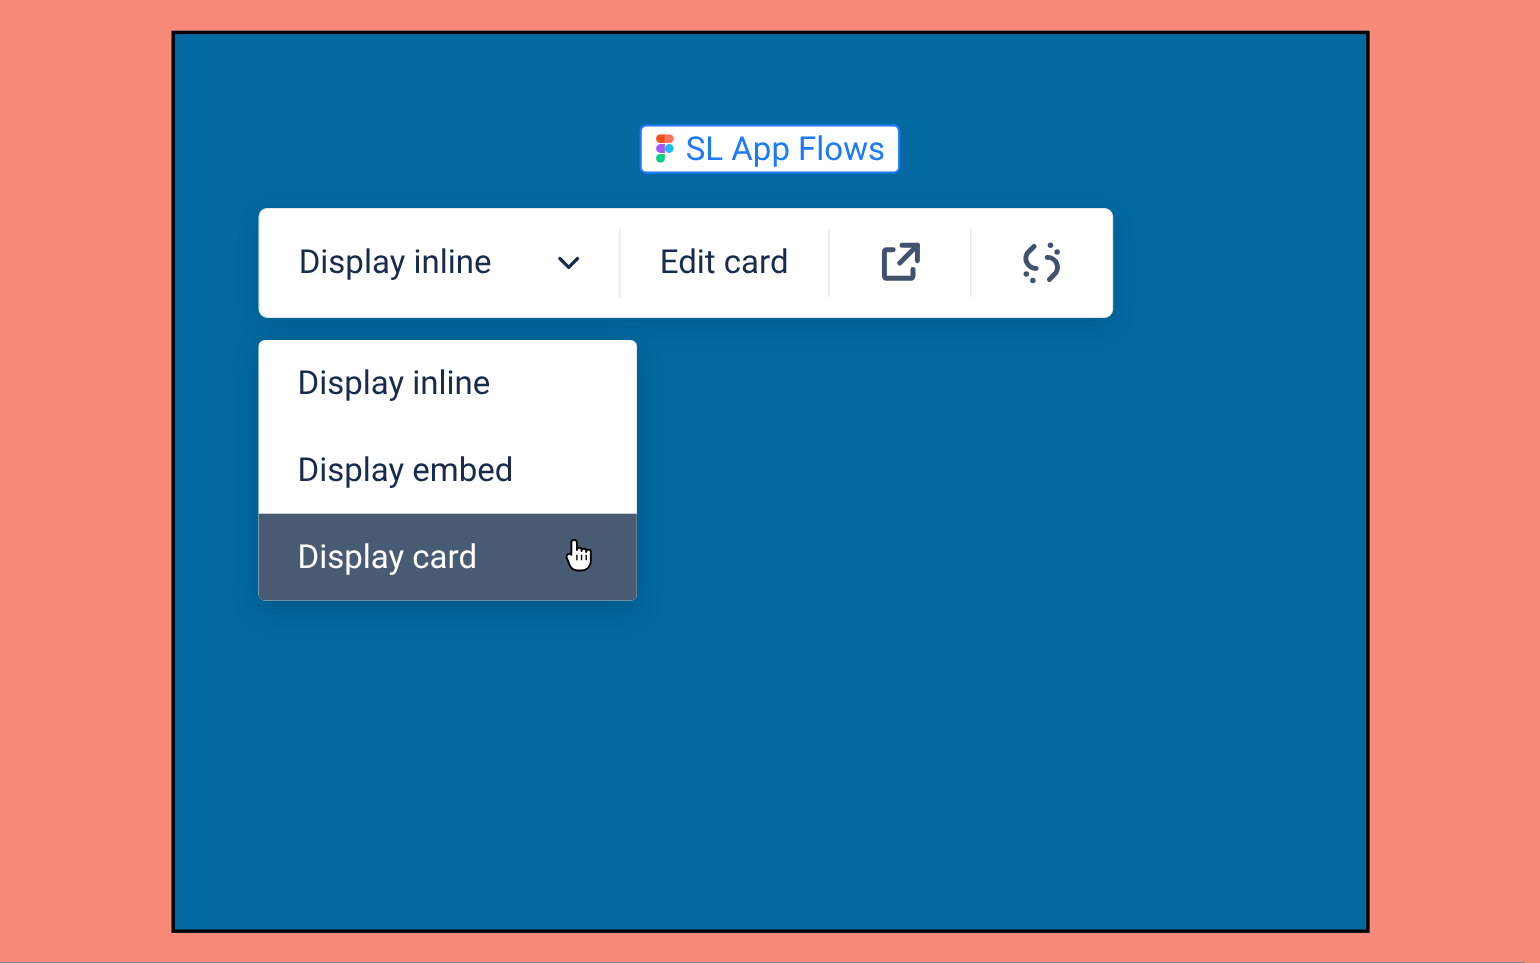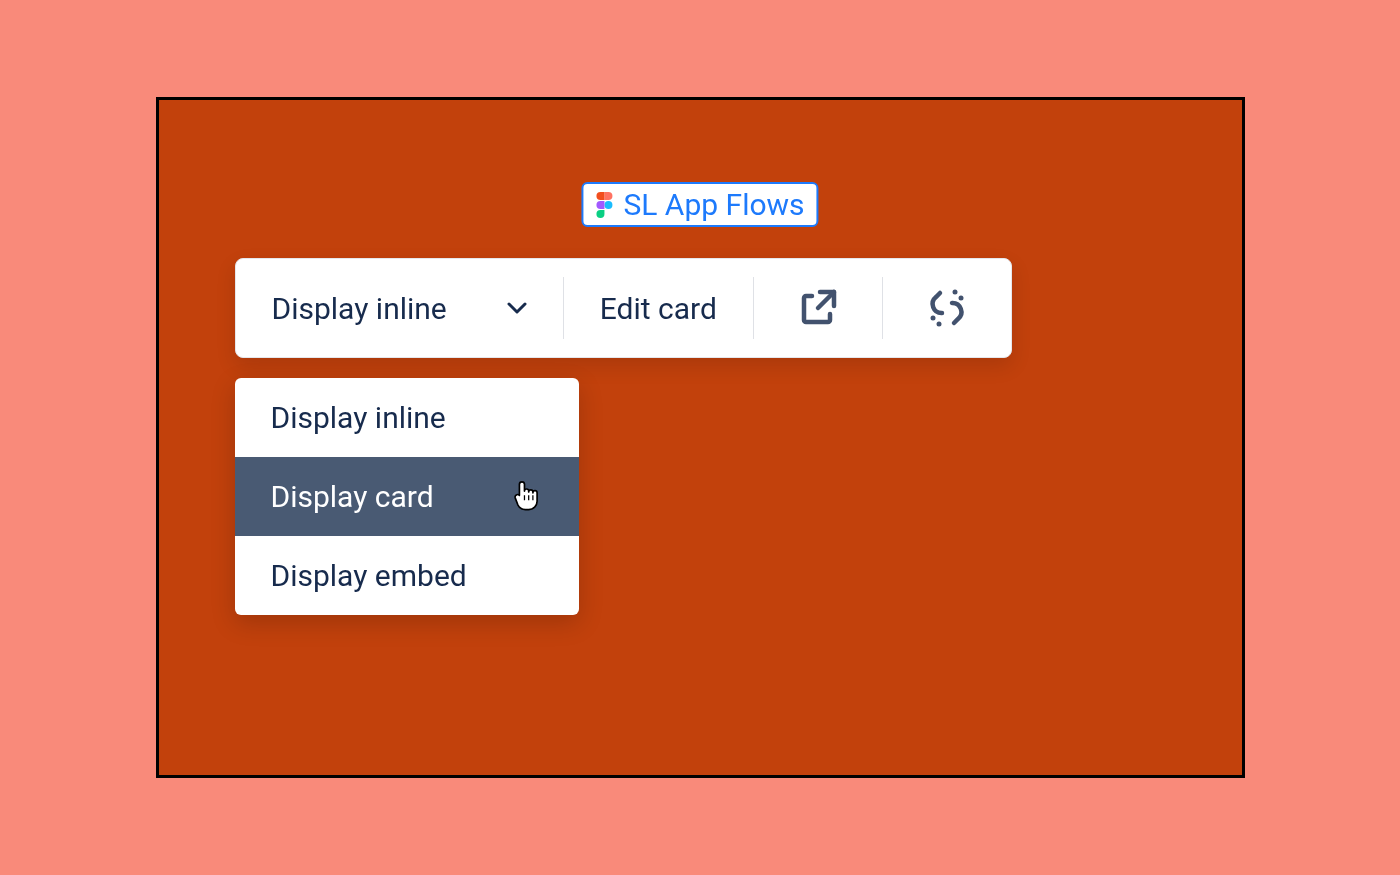--- a/index.html
+++ b/index.html
@@ -13,22 +13,22 @@
       height: 875px;
       background: #f98a7a;
       display: flex;
       align-items: center;
       justify-content: center;
       font-family: -apple-system, BlinkMacSystemFont, 'Segoe UI', Roboto, sans-serif;
     }
     
     .panel {
       width: 1089px;
-      height: 681px;
-      background: #c2410c;
+      height: 820px;
+      background: #0369a1;
       border: 3px solid #000000;
       position: relative;
     }
     
     .link-chip {
       position: absolute;
       top: 82px;
       left: 50%;
       transform: translateX(-50%);
       display: flex;
@@ -179,27 +179,27 @@
         <circle cx="36" cy="12" r="2.5" fill="#42526e"></circle>
         <circle cx="30" cy="6" r="2.5" fill="#42526e"></circle>
       </svg>
     </div>
   </div>
 
   <div class="dropdown-menu">
     <div class="dropdown-item">
       <span>Display inline</span>
     </div>
+    <div class="dropdown-item">
+      <span>Display embed</span>
+    </div>
     <div class="dropdown-item hovered">
       <span>Display card</span>
       <svg class="cursor-icon" width="34" height="38" viewBox="0 0 34 38">
         <path d="M8 14 V4 A3 3 0 0 1 14 4 V12 A2.5 2.5 0 0 1 19 12 V13 A2.5 2.5 0 0 1 24 13 V14 A2.5 2.5 0 0 1 29 14 V24 A10 10 0 0 1 19 34 H15 A10 10 0 0 1 6 28 L3 20 A3 3 0 0 1 8 17 Z" fill="#ffffff" stroke="#000000" stroke-width="2" stroke-linejoin="round"></path>
         <line x1="14" y1="17" x2="14" y2="23" stroke="#000000" stroke-width="1.5"></line>
         <line x1="19" y1="17" x2="19" y2="23" stroke="#000000" stroke-width="1.5"></line>
         <line x1="24" y1="17" x2="24" y2="23" stroke="#000000" stroke-width="1.5"></line>
       </svg>
     </div>
-    <div class="dropdown-item">
-      <span>Display embed</span>
-    </div>
   </div>
 
 </div>
 
 </body></html>

